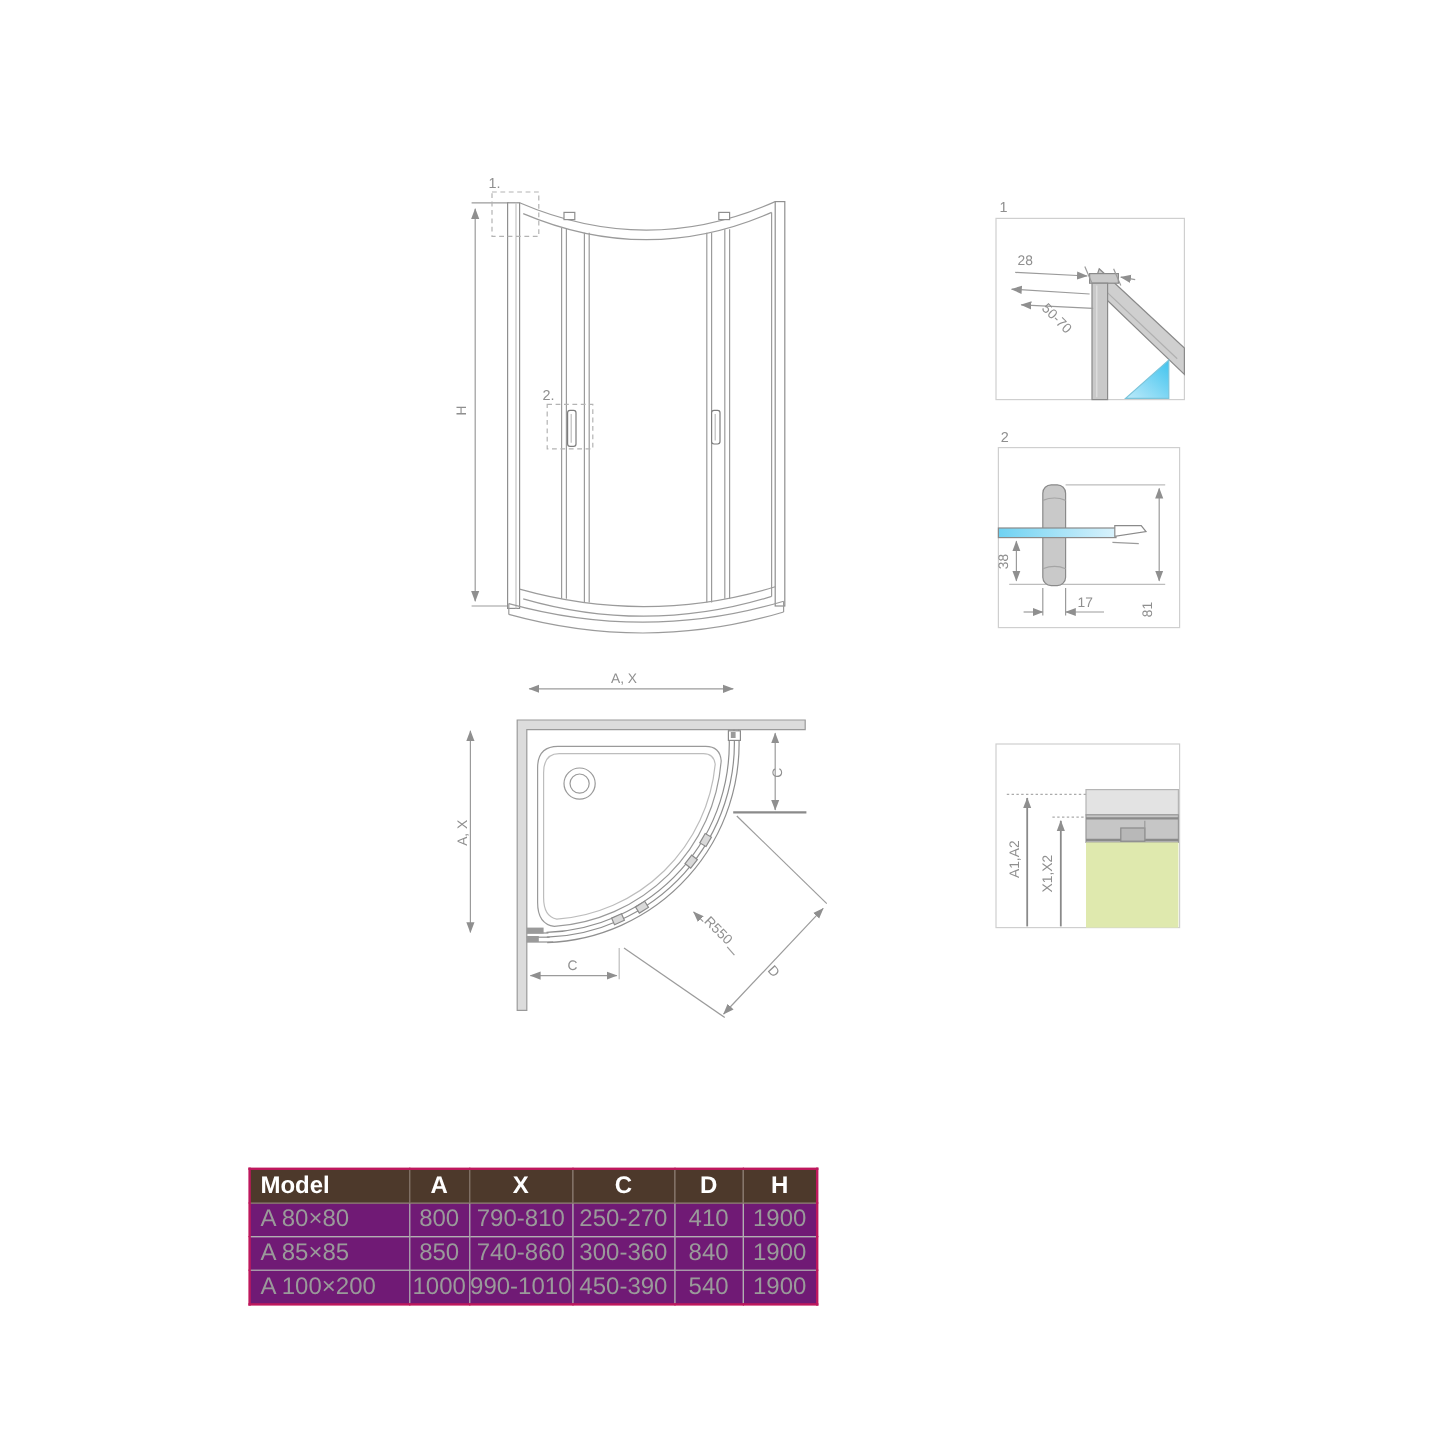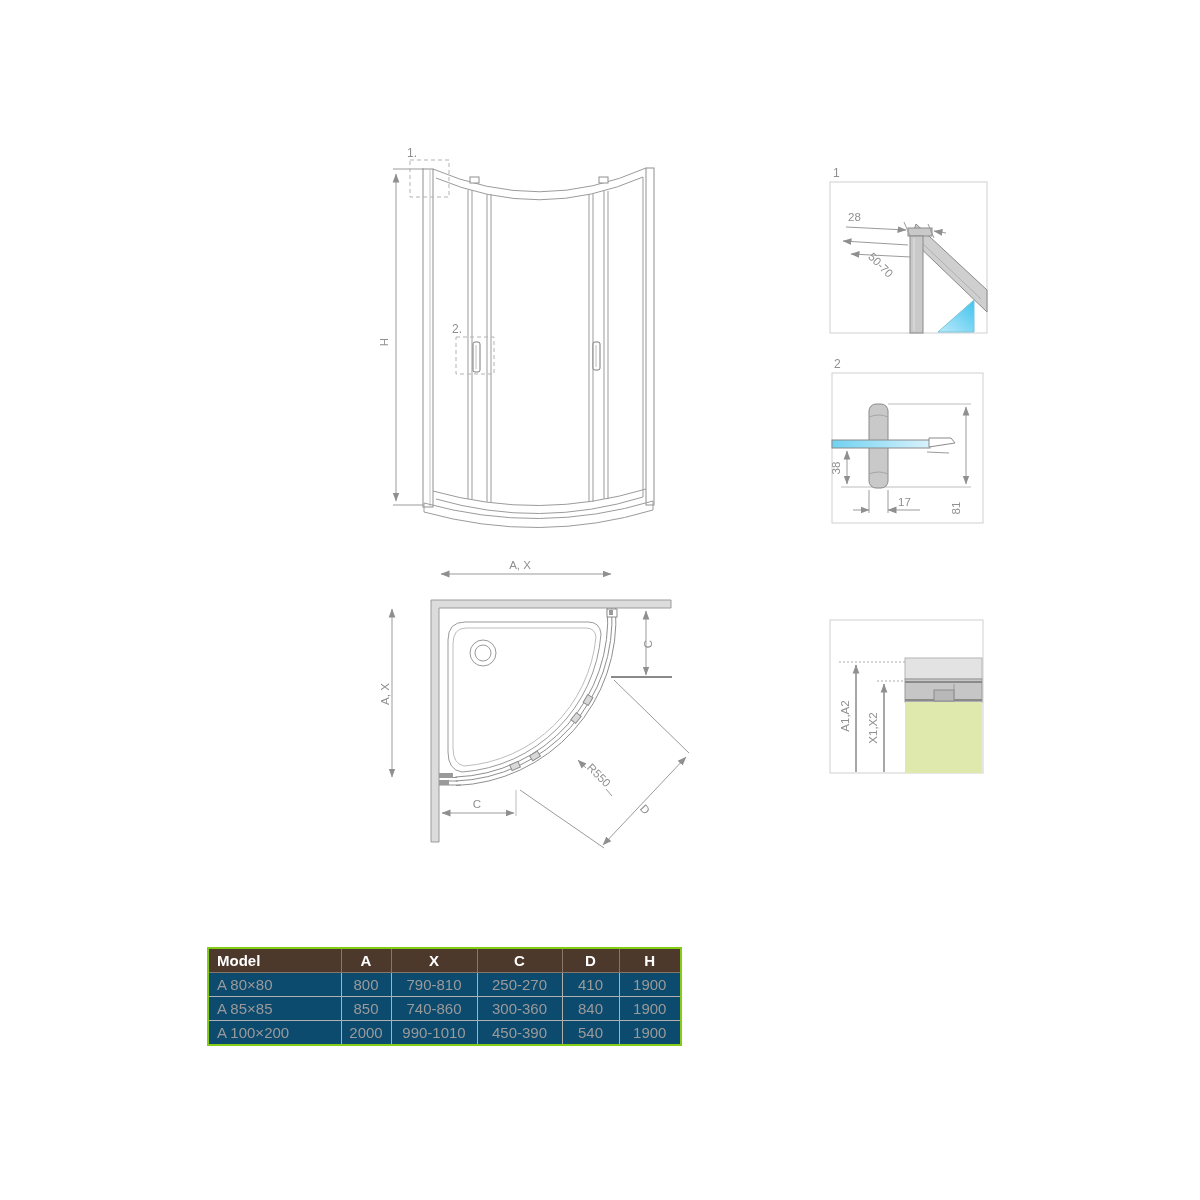--- a/index.html
+++ b/index.html
@@ -1,24 +1,24 @@
 <!DOCTYPE html>
 <html><head>
 <meta charset="utf-8">
 <style>
   html,body{margin:0;padding:0;background:#fff}
   body{width:1200px;height:1200px;position:relative;font-family:"Liberation Sans",sans-serif}
   #drawing{position:absolute;left:0;top:0}
   svg text{font-family:"Liberation Sans",sans-serif;fill:#8f8f8f}
   .dim{font-size:11.5px}
   .marker{font-size:12px}
-  table{position:absolute;left:207px;top:947px;border-collapse:collapse;font-size:15px;
-        border:2px solid #84cc16;table-layout:fixed}
+  table{position:absolute;left:207px;top:973px;border-collapse:collapse;font-size:20px;
+        border:2px solid #be185d;table-layout:fixed}
   th{background:#4d392b;color:#fff;font-weight:bold;border:1px solid #86766a;padding:2px 0;height:19px}
-  td{color:#9a9a9a;text-align:center;border:1px solid #b0b0b0;padding:2px 0;height:19px;background:#0c4a6e}
+  td{color:#9a9a9a;text-align:center;border:1px solid #b0b0b0;padding:2px 0;height:19px;background:#701a75}
   th.c-model,td.c-model{text-align:left;padding-left:8px}
 </style>
 </head>
 <body>
 
 <svg id="drawing" width="1200" height="1200" viewBox="0 0 1200 1200">
   <defs>
     <marker id="ae" markerWidth="10" markerHeight="8" refX="8.5" refY="4" orient="auto" markerUnits="userSpaceOnUse">
       <path d="M0,0.6 L9,4 L0,7.4 Z" fill="#8f8f8f"></path>
     </marker>
@@ -234,20 +234,20 @@
     <tr>
       <td class="c-model">A 85×85</td>
       <td>850</td>
       <td>740-860</td>
       <td>300-360</td>
       <td>840</td>
       <td>1900</td>
     </tr>
     <tr>
       <td class="c-model">A 100×200</td>
-      <td>2000</td>
+      <td>1000</td>
       <td>990-1010</td>
       <td>450-390</td>
       <td>540</td>
       <td>1900</td>
     </tr>
   </tbody>
 </table>
 
 </body></html>

